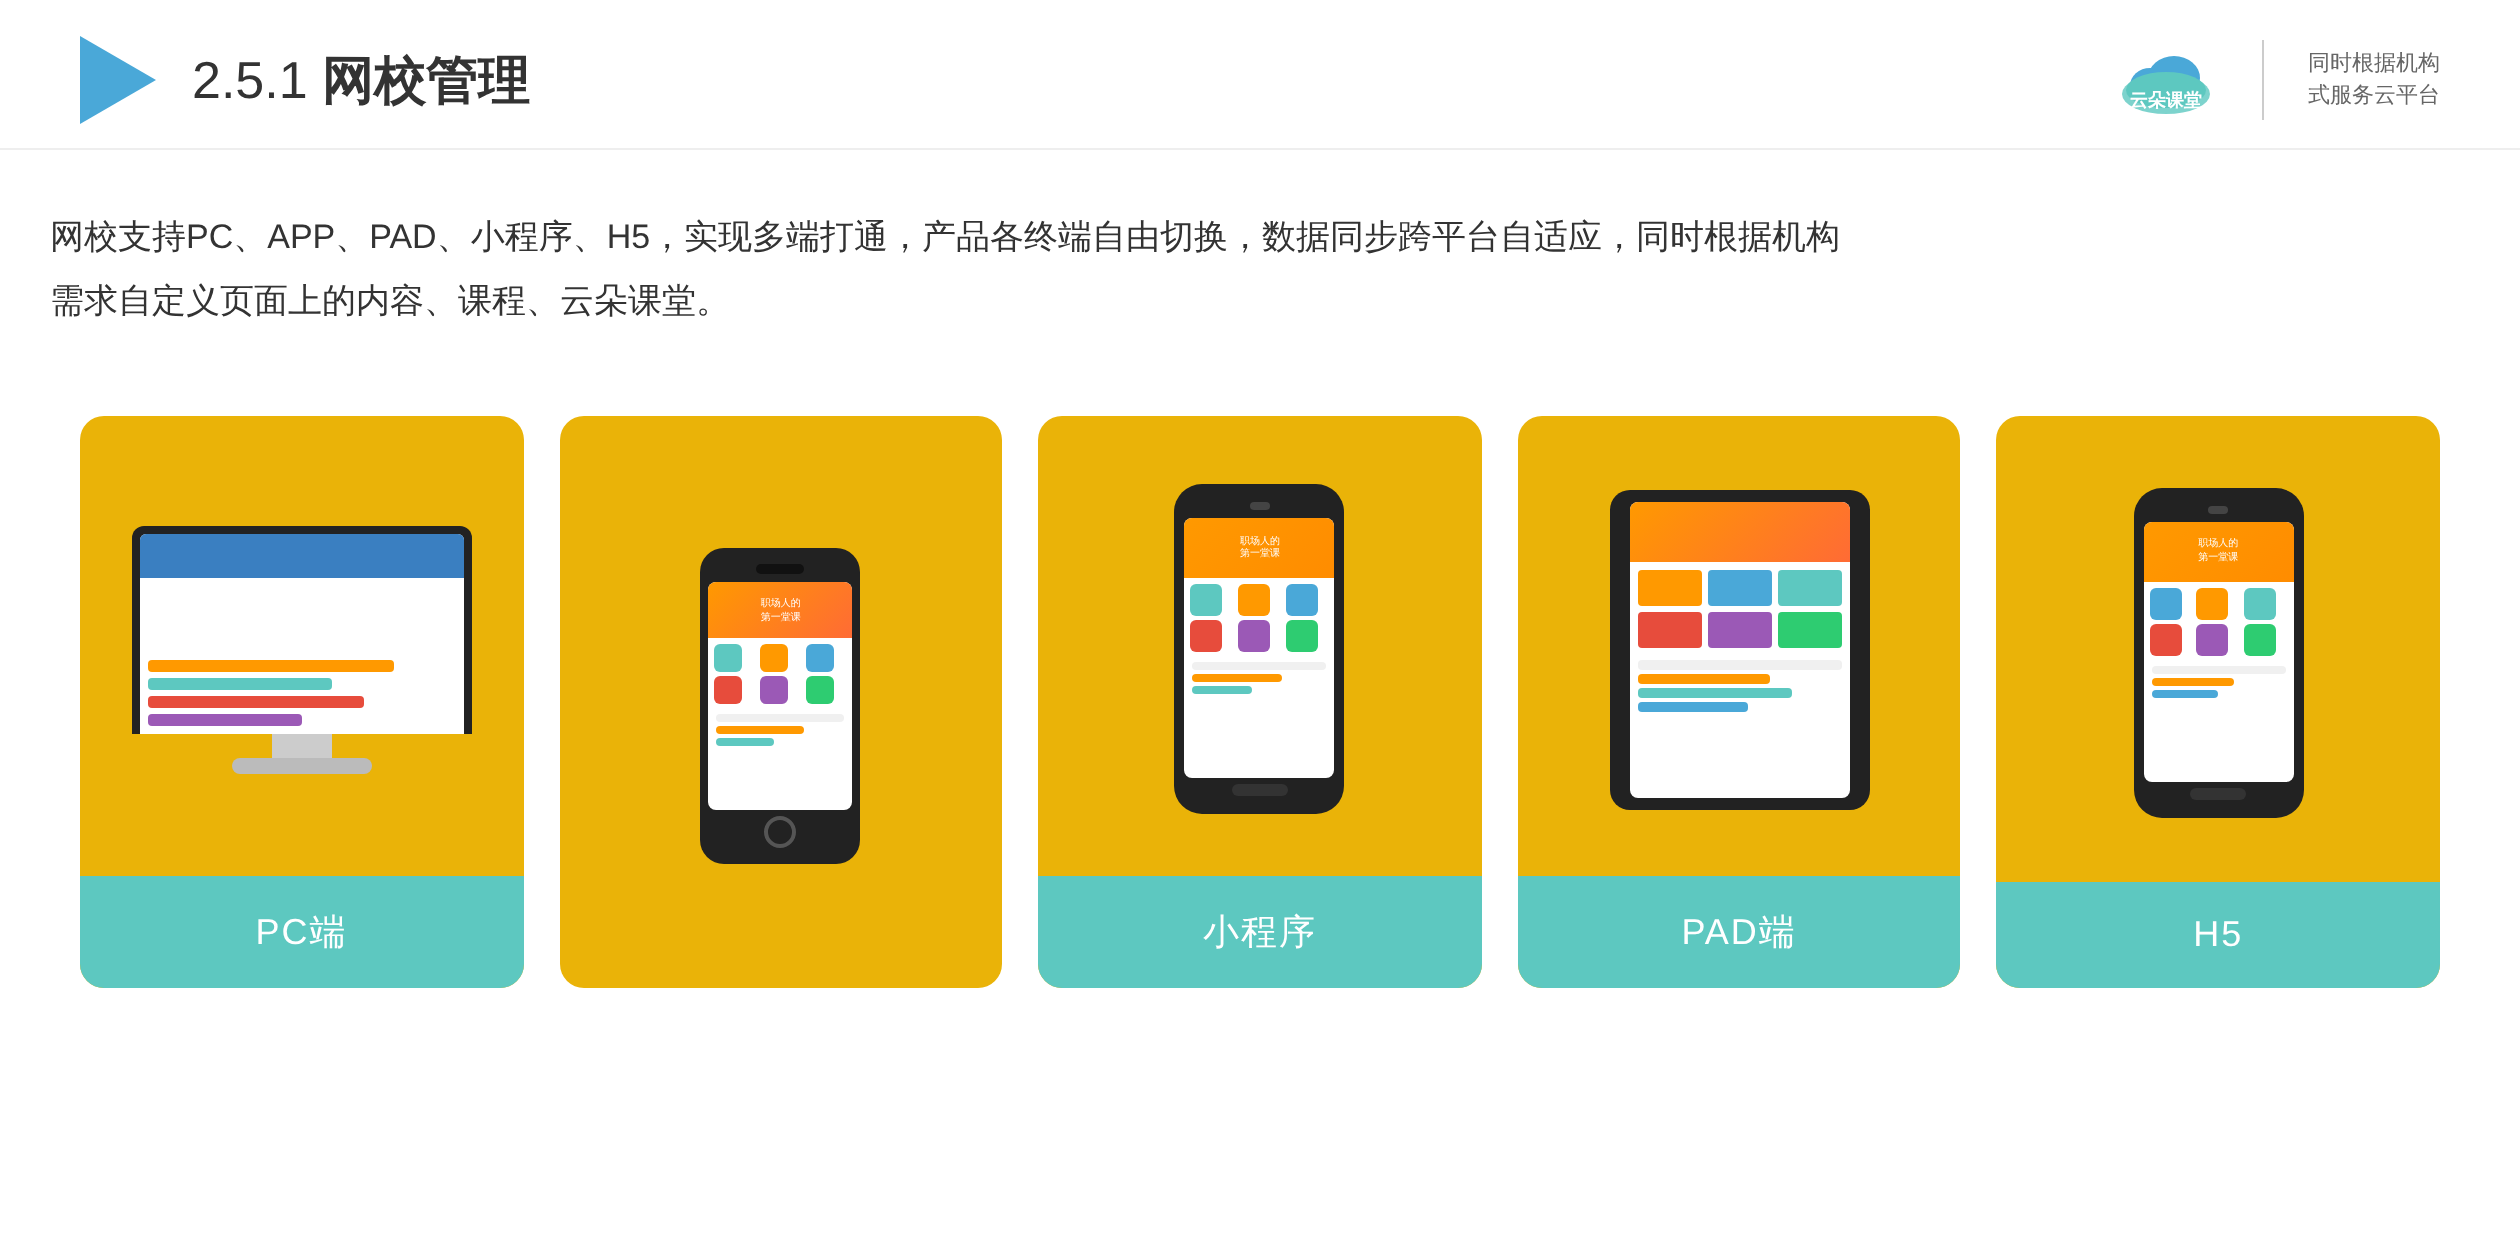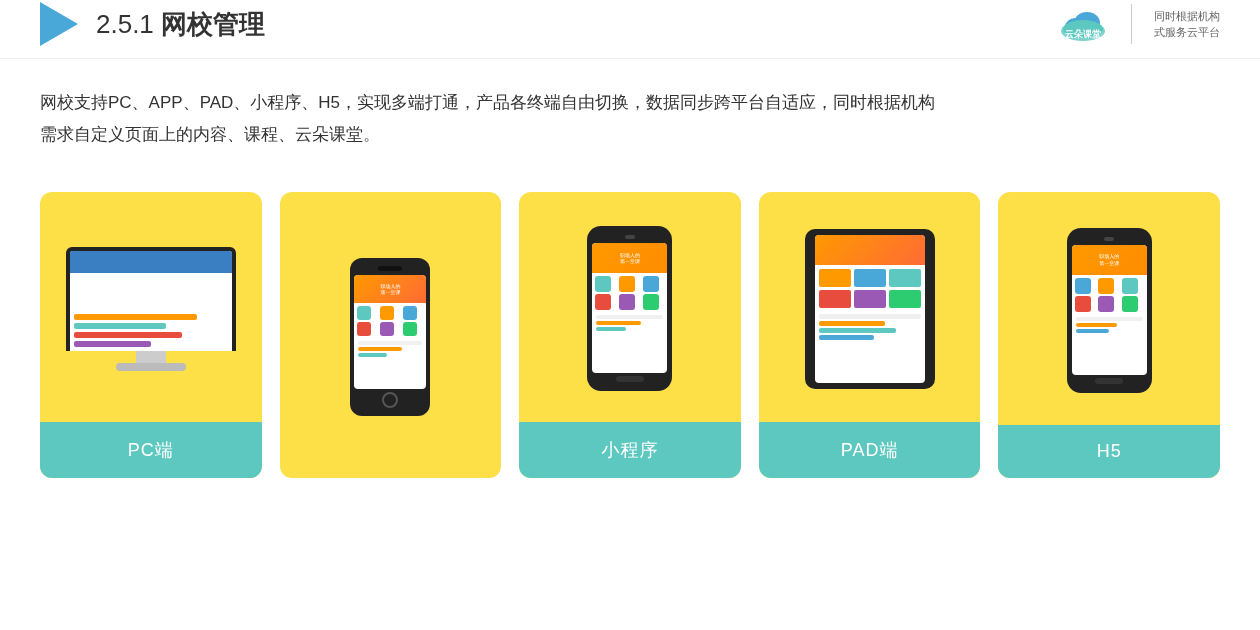--- a/index.html
+++ b/index.html
@@ -9,21 +9,21 @@
       background: #fff;
       font-family: "Microsoft YaHei", "PingFang SC", sans-serif;
       overflow: hidden;
       position: relative;
     }
 
     
     .header {
       display: flex;
       align-items: center;
-      padding: 2px 40px 12px 40px;
+      padding: 18px 40px 12px 40px;
       border-bottom: 1px solid #eee;
     }
     .logo-triangle {
       width: 0;
       height: 0;
       border-top: 22px solid transparent;
       border-bottom: 22px solid transparent;
       border-left: 38px solid #4aa8d8;
       margin-right: 18px;
     }
@@ -53,37 +53,37 @@
     .brand-text {
       display: flex;
       flex-direction: column;
       font-size: 11px;
       color: #666;
       line-height: 1.5;
     }
 
     
     .description {
-      padding: 28px 40px 10px 40px;
+      padding: 28px 40px 10px 25px;
       font-size: 17px;
       color: #333;
       line-height: 1.9;
     }
 
     
     .cards-section {
       display: flex;
       gap: 18px;
       padding: 20px 40px 20px 40px;
       margin-top: 10px;
     }
 
     .card {
       flex: 1;
-      background: #fde047;
+      background: #eab308;
       border-radius: 12px;
       overflow: hidden;
       display: flex;
       flex-direction: column;
       align-items: center;
     }
 
     .card-image-area {
       width: 100%;
       flex: 1;

